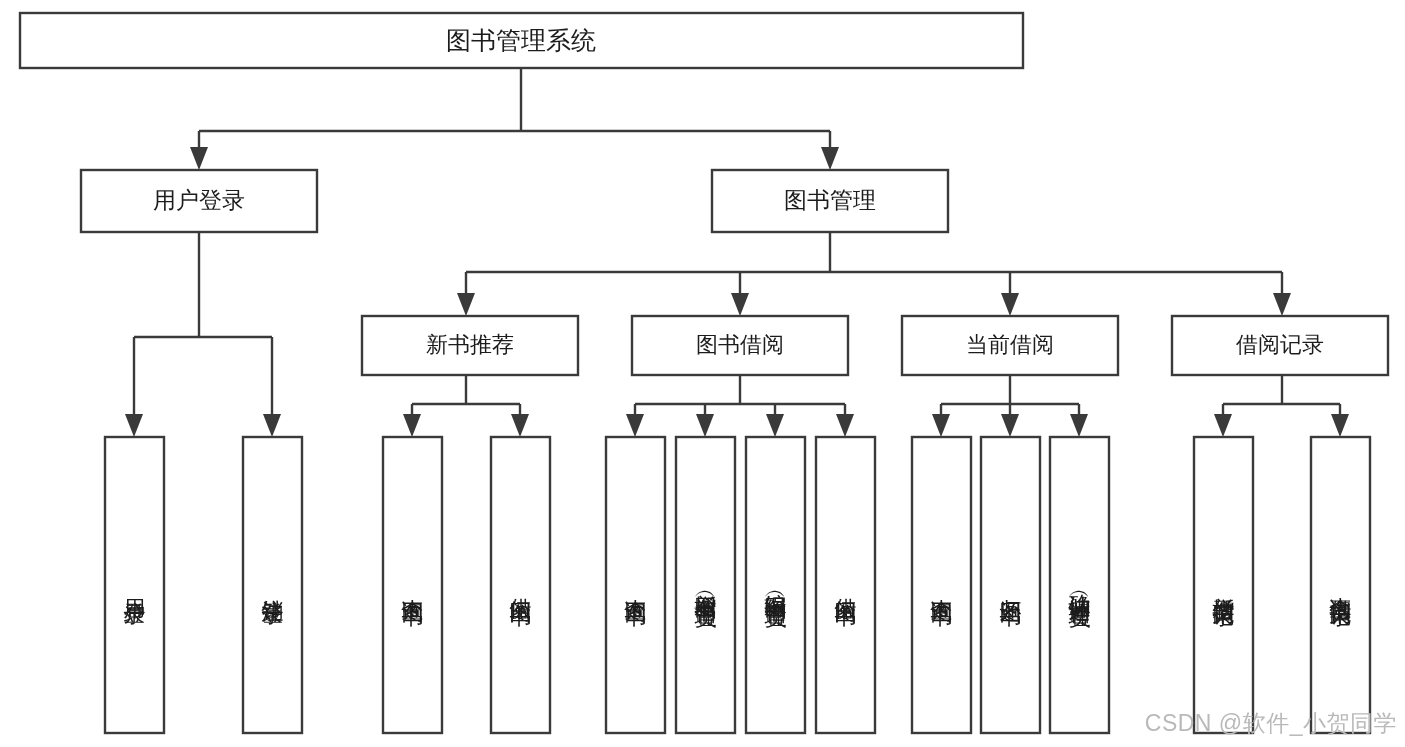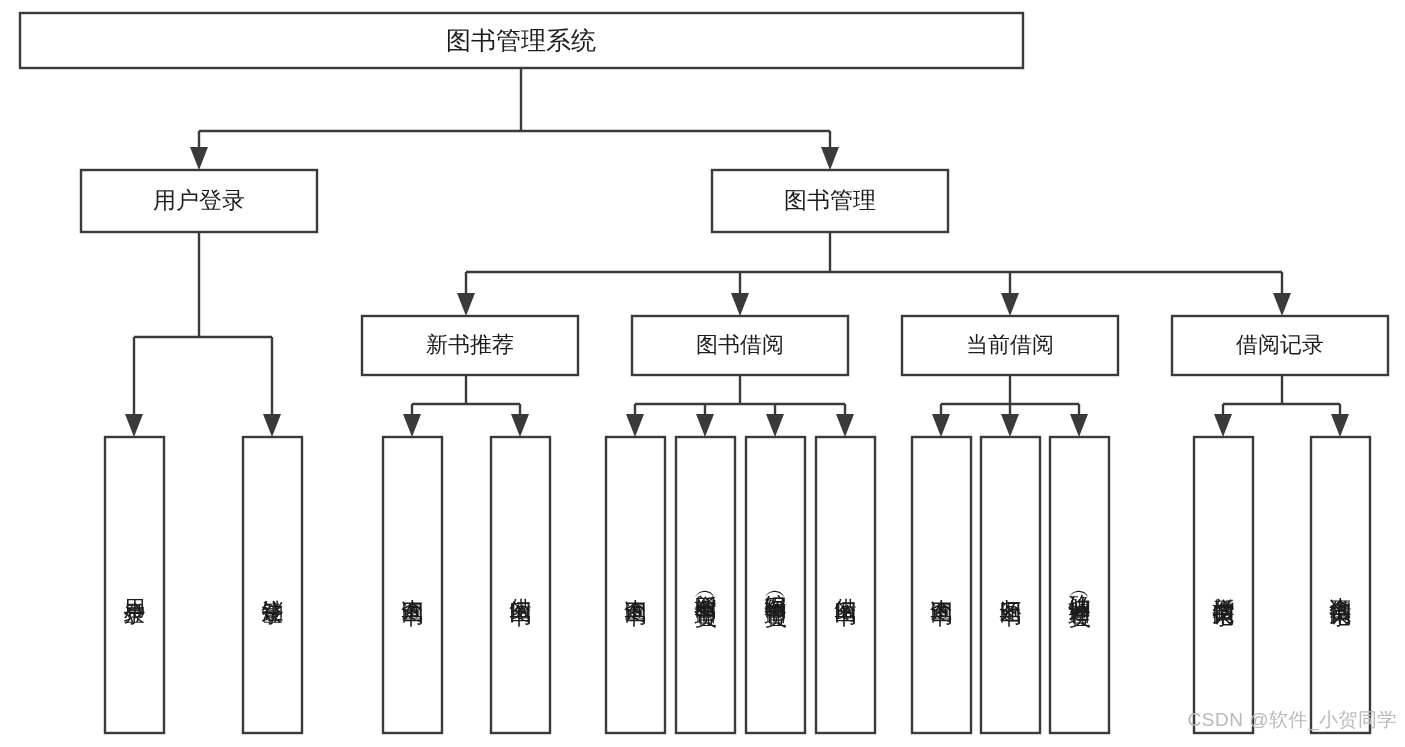--- a/index.html
+++ b/index.html
@@ -65,23 +65,23 @@
     display: flex;
     align-items: center;
     justify-content: center;
     white-space: nowrap;
     pointer-events: none;
     user-select: none;
   }
   #watermark {
     position: absolute;
     right: 8px;
-    bottom: 14px;
-    font-family: "Liberation Sans", "DejaVu Sans", sans-serif;
-    font-size: 19px;
+    bottom: 8px;
+    font-family: "Liberation Sans", "DejaVu Sans", sans-serif;
+    font-size: 23px;
     color: #b9b9b9;
     letter-spacing: 0.5px;
     white-space: nowrap;
     pointer-events: none;
   }
 </style>
 </head>
 <body>
 
 <div id="diagram-root">

